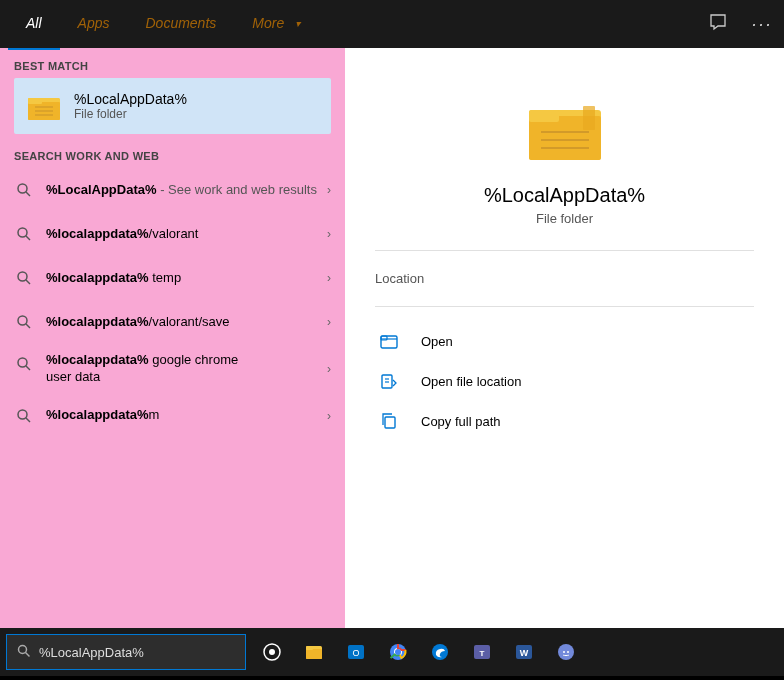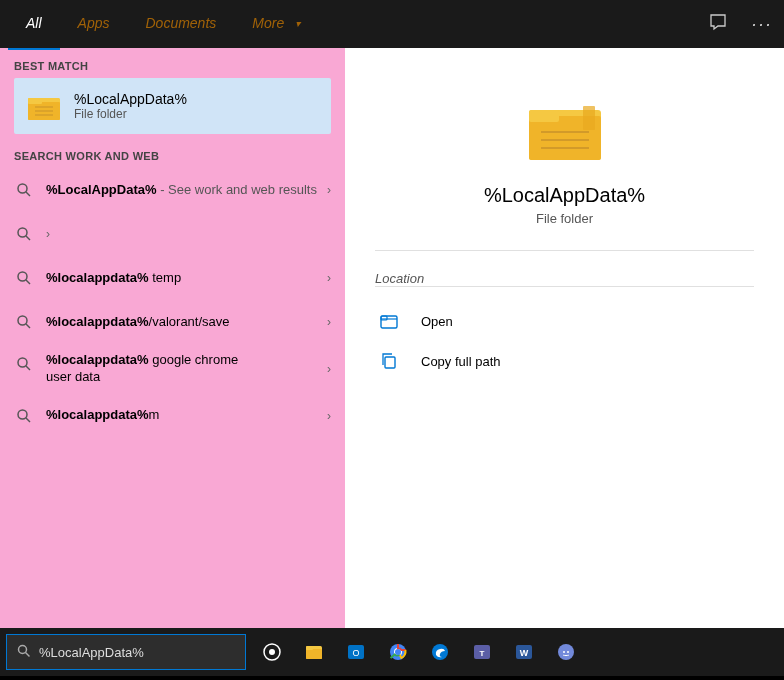--- a/index.html
+++ b/index.html
@@ -169,22 +169,22 @@
     .detail-divider {
       width: 100%;
       height: 1px;
       background: #e0e0e0;
       margin-bottom: 20px;
     }
     .detail-location {
       width: 100%;
       display: flex;
       align-items: flex-start;
+      margin-bottom: 20px;
       gap: 16px;
-      font-style: italic;
     }
     .detail-location-label {
       font-size: 13px;
       color: #555;
       min-width: 70px;
     }
     .detail-location-value {
       font-size: 13px;
       color: #0078d4;
       cursor: pointer;
@@ -338,20 +338,23 @@
         <div class="chevron">›</div>
       </div>
 
       <div class="search-result-item">
         <div class="search-result-icon">
           <svg width="16" height="16" viewBox="0 0 16 16">
               <circle cx="6.5" cy="6.5" r="4.5" stroke="#555" stroke-width="1.5" fill="none"></circle>
               <line x1="10" y1="10" x2="14" y2="14" stroke="#555" stroke-width="1.5"></line>
             </svg>
         </div>
+        <div class="search-result-text">
+          <span class="bold">%localappdata%</span><span>/valorant</span>
+        </div>
         <div class="chevron">›</div>
       </div>
 
       <div class="search-result-item">
         <div class="search-result-icon">
           <svg width="16" height="16" viewBox="0 0 16 16">
               <circle cx="6.5" cy="6.5" r="4.5" stroke="#555" stroke-width="1.5" fill="none"></circle>
               <line x1="10" y1="10" x2="14" y2="14" stroke="#555" stroke-width="1.5"></line>
             </svg>
         </div>
@@ -432,20 +435,31 @@
         <div class="action-icon">
           <svg width="18" height="18" viewBox="0 0 18 18" fill="none">
             <rect x="1" y="4" width="16" height="12" rx="1.5" stroke="#0078d4" stroke-width="1.4" fill="none"></rect>
             <path d="M1 7h16" stroke="#0078d4" stroke-width="1.2"></path>
             <rect x="1" y="4" width="6" height="4" rx="1" stroke="#0078d4" stroke-width="1.2" fill="none"></rect>
           </svg>
         </div>
         <span class="action-label">Open</span>
       </div>
 
+      <div class="detail-action-item">
+        <div class="action-icon">
+          <svg width="18" height="18" viewBox="0 0 18 18" fill="none">
+            <rect x="2" y="3" width="10" height="13" rx="1" stroke="#0078d4" stroke-width="1.4" fill="none"></rect>
+            <line x1="5" y1="7" x2="9" y2="7" stroke="#0078d4" stroke-width="1.2"></line>
+            <line x1="5" y1="10" x2="9" y2="10" stroke="#0078d4" stroke-width="1.2"></line>
+            <path d="M13 8l3 3-3 3" stroke="#0078d4" stroke-width="1.3" fill="none"></path>
+          </svg>
+        </div>
+        <span class="action-label">Open file location</span>
+      </div>
 
       <div class="detail-action-item">
         <div class="action-icon">
           <svg width="18" height="18" viewBox="0 0 18 18" fill="none">
             <rect x="5" y="5" width="10" height="11" rx="1" stroke="#0078d4" stroke-width="1.4" fill="none"></rect>
             <path d="M3 13V2h9" stroke="#0078d4" stroke-width="1.3" fill="none"></path>
           </svg>
         </div>
         <span class="action-label">Copy full path</span>
       </div>

